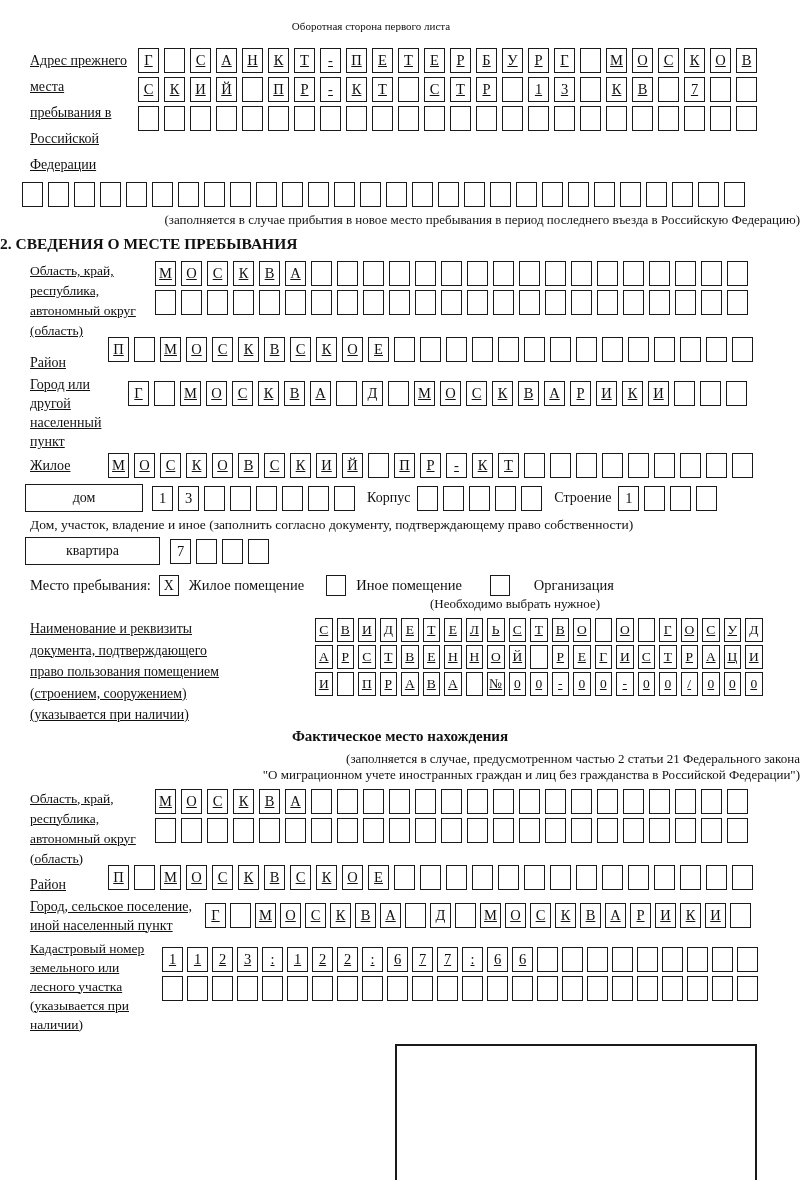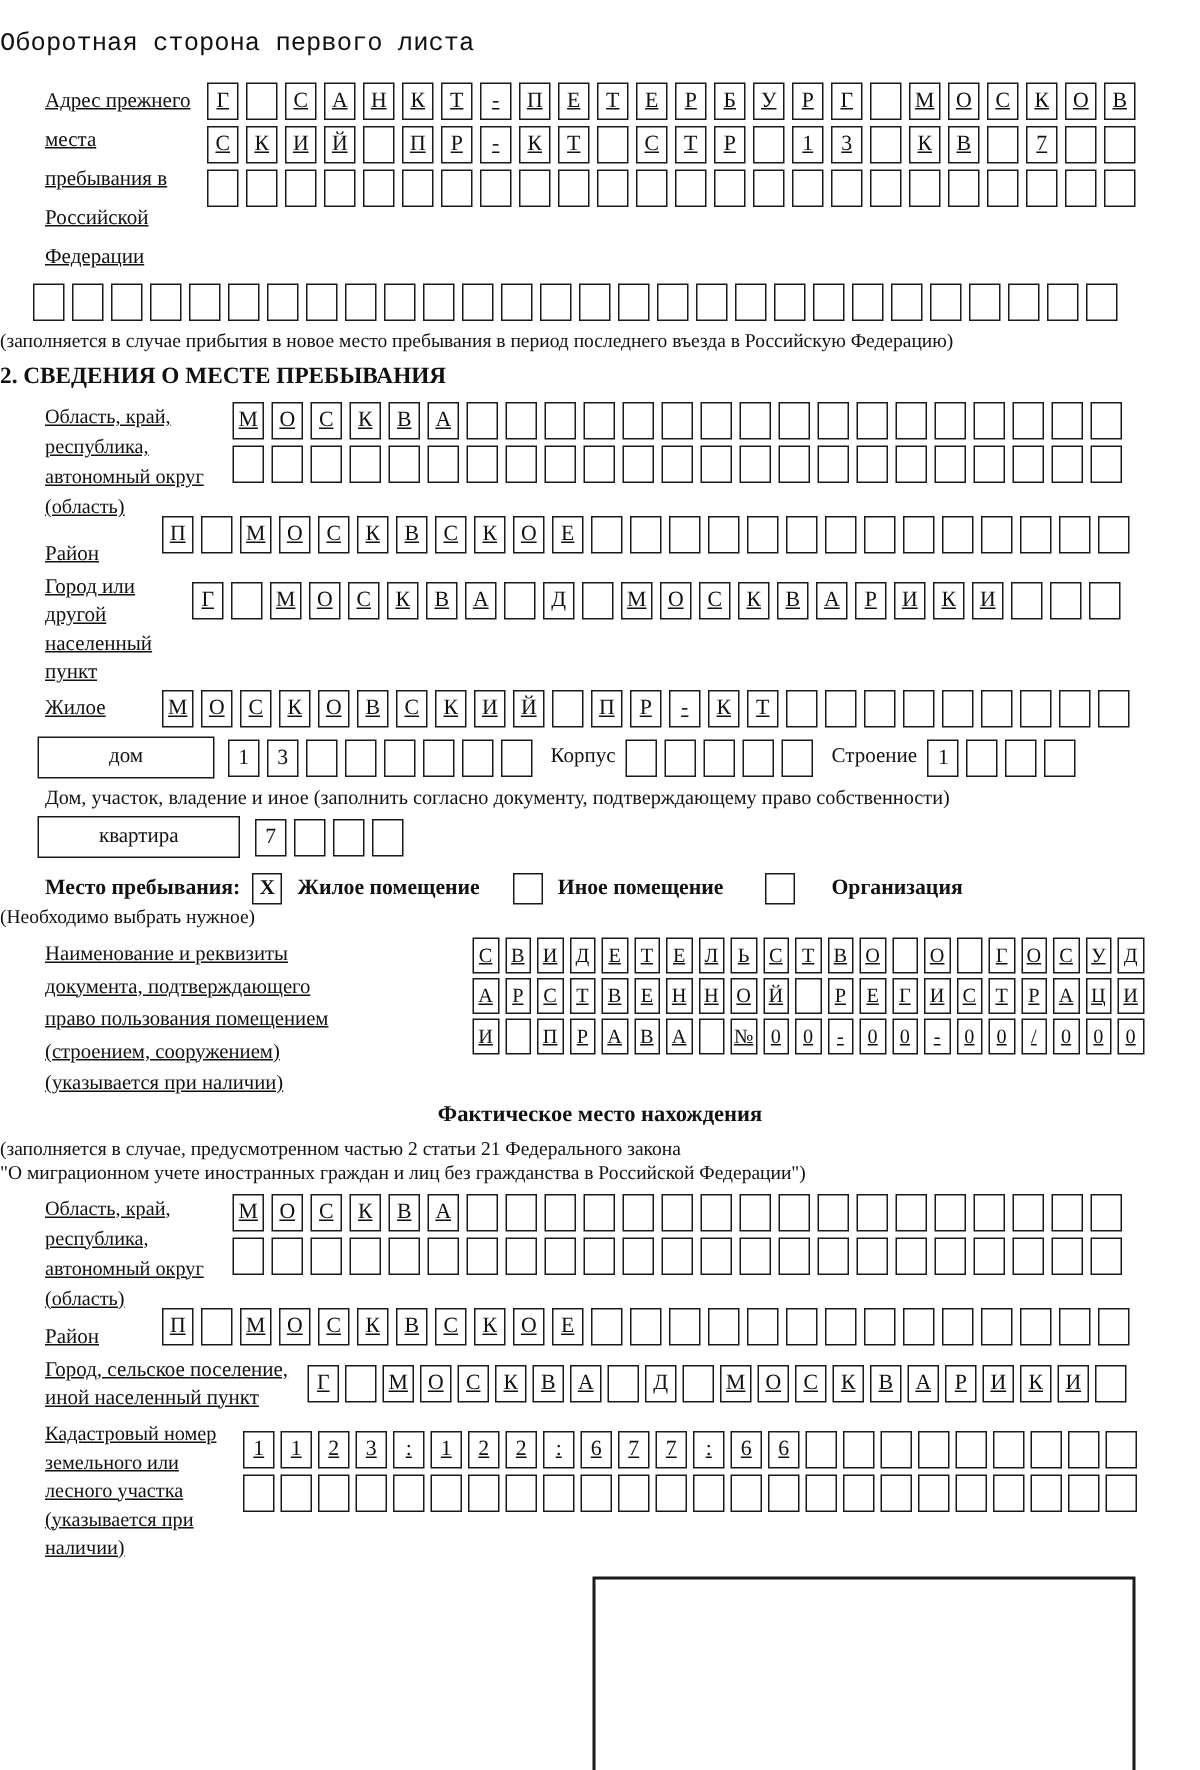--- a/index.html
+++ b/index.html
@@ -1,20 +1,20 @@
 <!DOCTYPE html>
 <html><head>
 <meta charset="utf-8">
 <style>
   * { box-sizing: border-box; }
   html,body { margin:0; padding:0; background:#fff; }
   body { font-family:"Liberation Serif", serif; color:#111; }
   .page { position:relative; width:800px; height:1180px; background:#fff; overflow:hidden; }
 
-  .hdr-note { text-align:left; padding:20px 58px 0 0; font-size:17px;font-family:Liberation Mono, monospace; }
+  .hdr-note { text-align:center; padding:20px 58px 0 0; font-size:11px; }
 
   
   .cells { display:flex; gap:5px; }
   .cells.g4 { gap:4px; }
   .cell { flex:0 0 21px; height:25px; border:1.6px solid #1a1a1a;
           display:inline-flex; align-items:center; justify-content:center;
           font-size:14.5px; line-height:1; background:#fff; }
   .cells.narrow { gap:4px; }
   .cells.narrow .cell { flex:0 0 17.5px; height:24px; font-size:13.5px; }
 
@@ -25,32 +25,32 @@
   .w108 { flex:0 0 108px; line-height:26px; }
   .w78  { flex:0 0 78px;  padding-top:3px; }
   .w125 { flex:0 0 125px; line-height:20px; font-size:13.5px; }
   .w98  { flex:0 0 98px;  line-height:19px; }
   .w175 { flex:0 0 175px; line-height:19px; }
   .w132 { flex:0 0 132px; line-height:19px; font-size:13.5px; }
   .w285 { flex:0 0 285px; padding-right:72px; line-height:21.5px; font-size:13.8px; }
 
   .fullrow { margin:4px 0 0 22px; }
 
-  .centernote { text-align:left; font-size:13px; }
+  .centernote { text-align:right; font-size:13px; }
   .s2title { text-align:left; font-weight:bold; font-size:15.5px; margin-top:7px; }
   .acttitle { text-align:center; font-weight:bold; font-size:15px; }
 
   .leftnote { margin:5px 0 4px 30px; font-size:13.5px; }
 
   .typebox { border:1.6px solid #1a1a1a; height:28px; display:flex;
              align-items:center; justify-content:center; font-size:14px; background:#fff; }
   .housewrap { display:flex; align-items:center; margin-left:25px; margin-top:6px; }
   .inlinelbl { font-size:14px; padding:0 7px 0 12px; }
 
-  .premises { display:flex; align-items:center; margin:10px 0 0 30px; font-size:14.5px;font-weight:bold; }
+  .premises { display:flex; align-items:center; margin:10px 0 0 30px; font-size:14.5px; }
   .checkbox { width:20px; height:21px; border:1.6px solid #1a1a1a; display:inline-flex;
               align-items:center; justify-content:center; font-size:14px; flex:0 0 20px; }
   .optlbl { padding-left:10px; }
 
   .stampbox { width:362px; height:174px; border:2px solid #1a1a1a; margin:10px 0 0 395px; background:#fff; }
 </style>
 </head>
 <body>
 
 <div class="page">

